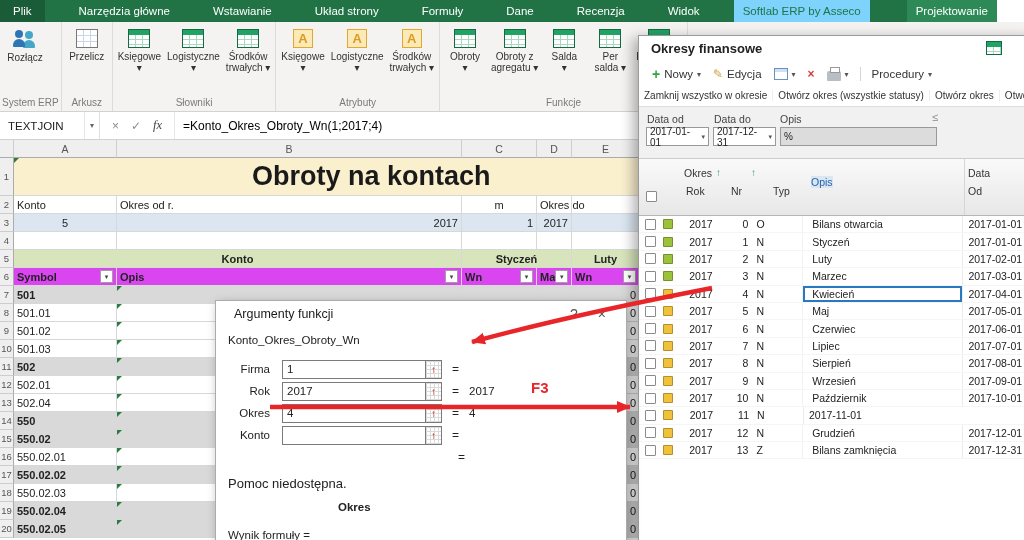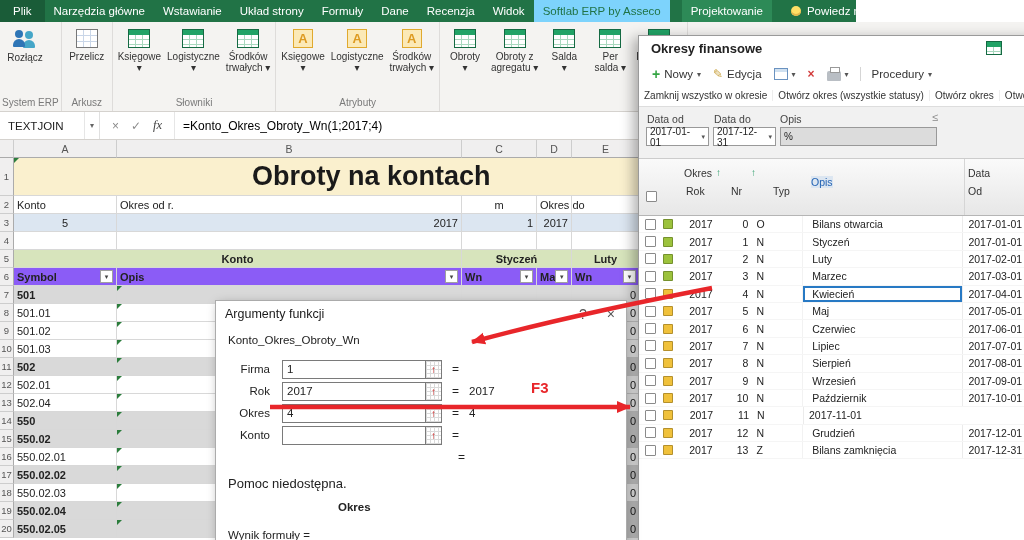--- a/index.html
+++ b/index.html
@@ -1,20 +1,20 @@
 <!DOCTYPE html>
 <html><head>
 <meta charset="utf-8">
 <style>
   * { box-sizing:border-box; margin:0; padding:0; }
   html,body { width:1024px; height:540px; overflow:hidden; }
   body { position:relative; font-family:"Liberation Sans","DejaVu Sans",sans-serif; font-size:11px; color:#222; background:#fff; }
 
   
-  #tabbar { position:absolute; left:0; top:0; width:856px; height:22px; background:#217346; display:flex; align-items:stretch; z-index:1; }
+  #tabbar { position:absolute; left:0; top:0; width:924px; height:22px; background:#217346; display:flex; align-items:stretch; z-index:1;gap:25px; }
   .tab { color:#fff; font-size:11.5px; padding:8px 9px; display:flex; align-items:center; white-space:nowrap; cursor:default; }
   .tab.file { background:#1A5C38; padding:0 13px; }
   .tab.active { background:#7dd3fc; color:#217346; }
   .tab.contextual { background:#2D8A57; margin-left:12px; }
   .tab.tellme { margin-left:10px; }
   .bulb { width:10px; height:10px; border-radius:50%; background:#FFE066; box-shadow:inset 0 -2px 0 #E3B84C; margin-right:6px; flex:none; display:inline-block; }
 
   
   #ribbon { position:absolute; left:0; top:22px; width:1024px; height:90px; background:#F4F3F1; border-bottom:1px solid #D5D2CE; display:flex; z-index:1; }
   .rgroup { display:flex; flex-direction:column; border-right:1px solid #DEDCDA; padding:1px 2px 0; }
@@ -49,36 +49,36 @@
   #sheet { position:absolute; left:0; top:140px; width:1024px; height:400px; background:#fff; }
   .xrow { position:absolute; display:flex; }
   .chc { background:#F0EFEF; border-right:1px solid #CDCDCD; border-bottom:1px solid #ABABAB; color:#555; font-size:10.5px; display:flex; align-items:center; justify-content:center; }
   .corner { width:14px; }
   #row-rail { position:absolute; left:0; top:18px; width:14px; }
   .railcell { width:14px; height:18px; background:#F0EFEF; border-right:1px solid #ABABAB; border-bottom:1px solid #CDCDCD; color:#555; font-size:9.5px; display:flex; align-items:center; justify-content:center; }
   .railcell.tall { height:38px; }
   .c { border-right:1px solid #D8D8D8; border-bottom:1px solid #D8D8D8; font-size:11px; padding:0 3px; display:flex; align-items:center; overflow:hidden; white-space:nowrap; }
   .ca{width:103px}.cb{width:345px}.cc{width:75px}.cd{width:35px}.ce{width:68px}
   .center{justify-content:center}.right{justify-content:flex-end}.bold{font-weight:bold}
-  .blue{background:#DCE6F1}.g5{background:#D7E4BC}.g6{background:#8b5cf6}
+  .blue{background:#DCE6F1}.g5{background:#D7E4BC}.g6{background:#d946ef}
   .rel{position:relative}
   .ovf{overflow:visible; position:relative; z-index:2;}
   .title-cell{background:#FAF0CE; font-weight:bold; font-size:27px; padding-left:238px; color:#1a1a1a;}
   .tri{position:absolute; left:0; top:0; width:0; height:0; border-top:5px solid #2B7D3C; border-right:5px solid transparent;}
   .fbtn{margin-left:auto; flex:none; width:13px; height:13px; border:1px solid #A0A0A0; background:#fff; color:#444; font-size:7px; line-height:11px; text-align:center;}
   #acct-rows{position:absolute; left:14px; top:146px;}
   .xr{display:flex; height:18px;}
   .xr .c{background:#fff;}
   .xr.grp .c{background:#D9D9D9;}
   .xr.grp .sym{font-weight:bold;}
   .num{justify-content:flex-end;}
 
   
   #dialog { position:absolute; left:215px; top:300px; width:412px; height:245px; background:#fff; border:1px solid #ABABAB; box-shadow:3px 4px 10px rgba(0,0,0,0.35); z-index:30; }
-  .dlg-title { height:25px; display:flex; align-items:center; padding:0 9px; font-size:12.5px; color:#1a1a1a; }
+  .dlg-title { height:25px; display:flex; align-items:center; padding:0 18px; font-size:12.5px; color:#1a1a1a; }
   .dlg-ctl { margin-left:auto; display:flex; gap:20px; color:#555; font-size:14px; padding-right:2px; }
   .dlg-body { padding:6px 12px 0; position:relative; }
   .dlg-fn { font-size:11.5px; margin:2px 0 12px; }
   .dlg-row { display:flex; align-items:center; height:22px; }
   .dlg-row label { width:42px; text-align:right; margin-right:12px; font-size:11.5px; flex:none; }
   .dlg-input { position:relative; width:160px; height:19px; border:1px solid #7A7A7A; background:#fff; display:flex; align-items:center; padding:0 20px 0 4px; font-size:11.5px; flex:none; }
   .range-btn { position:absolute; right:0; top:0; bottom:0; width:16px; border-left:1px solid #7A7A7A; color:#C00000; font-size:10px; display:flex; align-items:center; justify-content:center;
     background-color:#fff; background-image:linear-gradient(#DADADA 1px,transparent 1px),linear-gradient(90deg,#DADADA 1px,transparent 1px); background-size:4px 4px; }
   .eq { margin-left:10px; font-size:12px; }
   .res { margin-left:10px; font-size:11.5px; }
@@ -243,20 +243,21 @@
         </div>
         <div class="rbtn">
           <span class="ricon table-icon"></span>
           <span class="rl"><span>Per</span><br><span>salda ▾</span></span>
         </div>
         <div class="rbtn">
           <span class="ricon table-icon"></span>
           <span class="rl"><span>Bilans otw</span><br><span>(salda</span></span>
         </div>
       </div>
+      <div class="rgroup-label">Funkcje</div>
     </div>
   </div>
 
 <div id="formulabar">
   <div class="namebox">
     <span>TEXTJOIN</span>
     <span class="dd">▾</span>
   </div>
   <div class="fbtns">
     <span class="fb-x">×</span>

